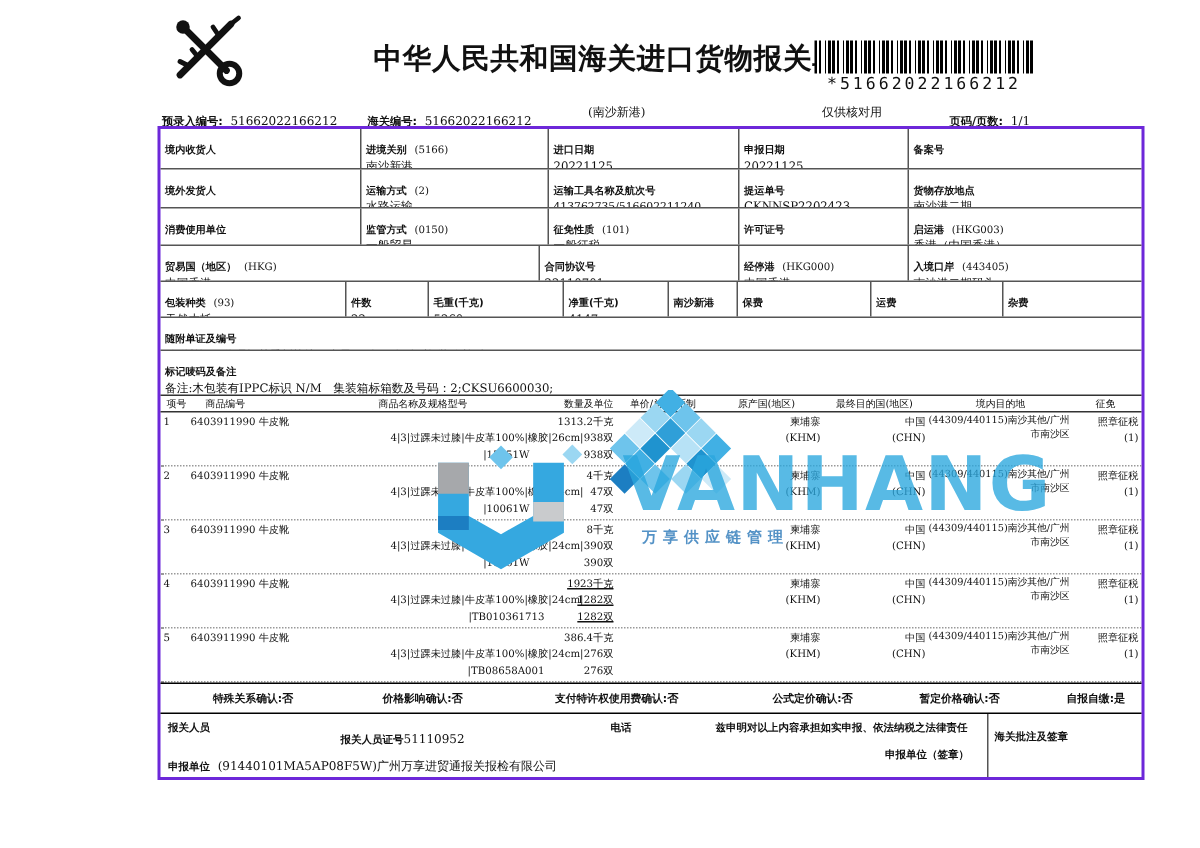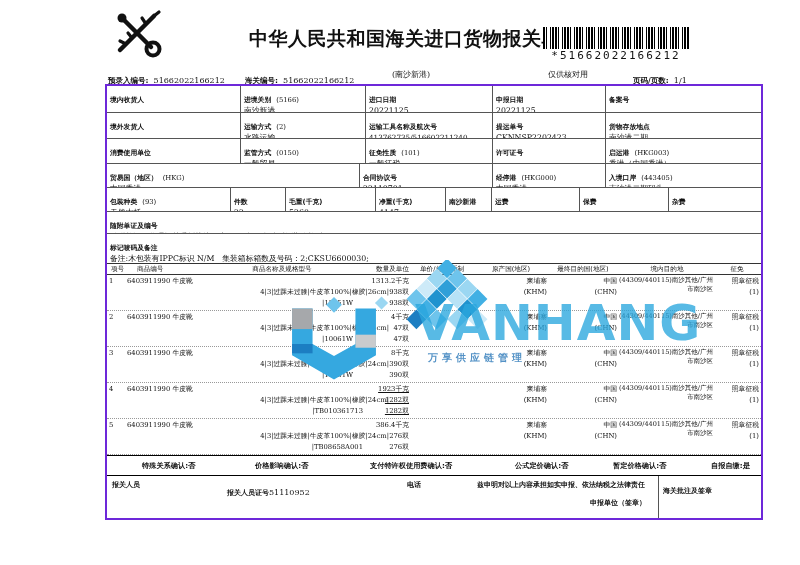--- a/index.html
+++ b/index.html
@@ -188,26 +188,26 @@
         <div class="vl">5260</div>
       </div>
       <div class="cell" style="width:70px;">
         <div><span class="lb">净重(千克)</span></div>
         <div class="vl">4147</div>
       </div>
       <div class="cell" style="width:46px;">
         <div><span class="lb">南沙新港</span> </div>
 
       </div>
+      <div class="cell" style="width:89px;">
+        <div><span class="lb">保费</span></div>
+        <div class="vl"></div>
+      </div>
       <div class="cell" style="width:88px;">
         <div><span class="lb">运费</span></div>
-        <div class="vl"></div>
-      </div>
-      <div class="cell" style="width:89px;">
-        <div><span class="lb">保费</span></div>
         <div class="vl"></div>
       </div>
       <div class="cell" style="width:86px;">
         <div><span class="lb">杂费</span></div>
         <div class="vl"></div>
       </div>
     </div>
 
     <div class="frow" style="height:22px;">
       <div class="cell" style="width:654px;">
@@ -386,20 +386,21 @@
       <span class="ci" style="left:506px;"><span>暂定价格确认:</span><span class="mval">否</span></span>
       <span class="ci" style="left:604px;"><span>自报自缴:</span><span class="mval">是</span></span>
     </div>
 
     <div class="bottom">
       <div class="bleft">
         <span class="abs bl" style="left:5px;top:4px;">报关人员</span>
         <span class="abs" style="left:120px;top:4px;"><span class="bl">报关人员证号</span><span class="mval">51110952</span></span>
         <span class="abs bl" style="left:300px;top:4px;">电话</span>
         <span class="abs bl" style="left:370px;top:4px;">兹申明对以上内容承担如实申报、依法纳税之法律责任</span>
+        <span class="abs" style="left:5px;top:22px;"><span class="bl">申报单位</span> <span class="mval">(91440101MA5AP08F5W)广州万享进贸通报关报检有限公司</span></span>
         <span class="abs bl" style="right:12px;top:22px;">申报单位（签章）</span>
       </div>
       <div class="bright">
         <span class="bl">海关批注及签章</span>
       </div>
     </div>
   </div>
 
   <div class="wm">
 

